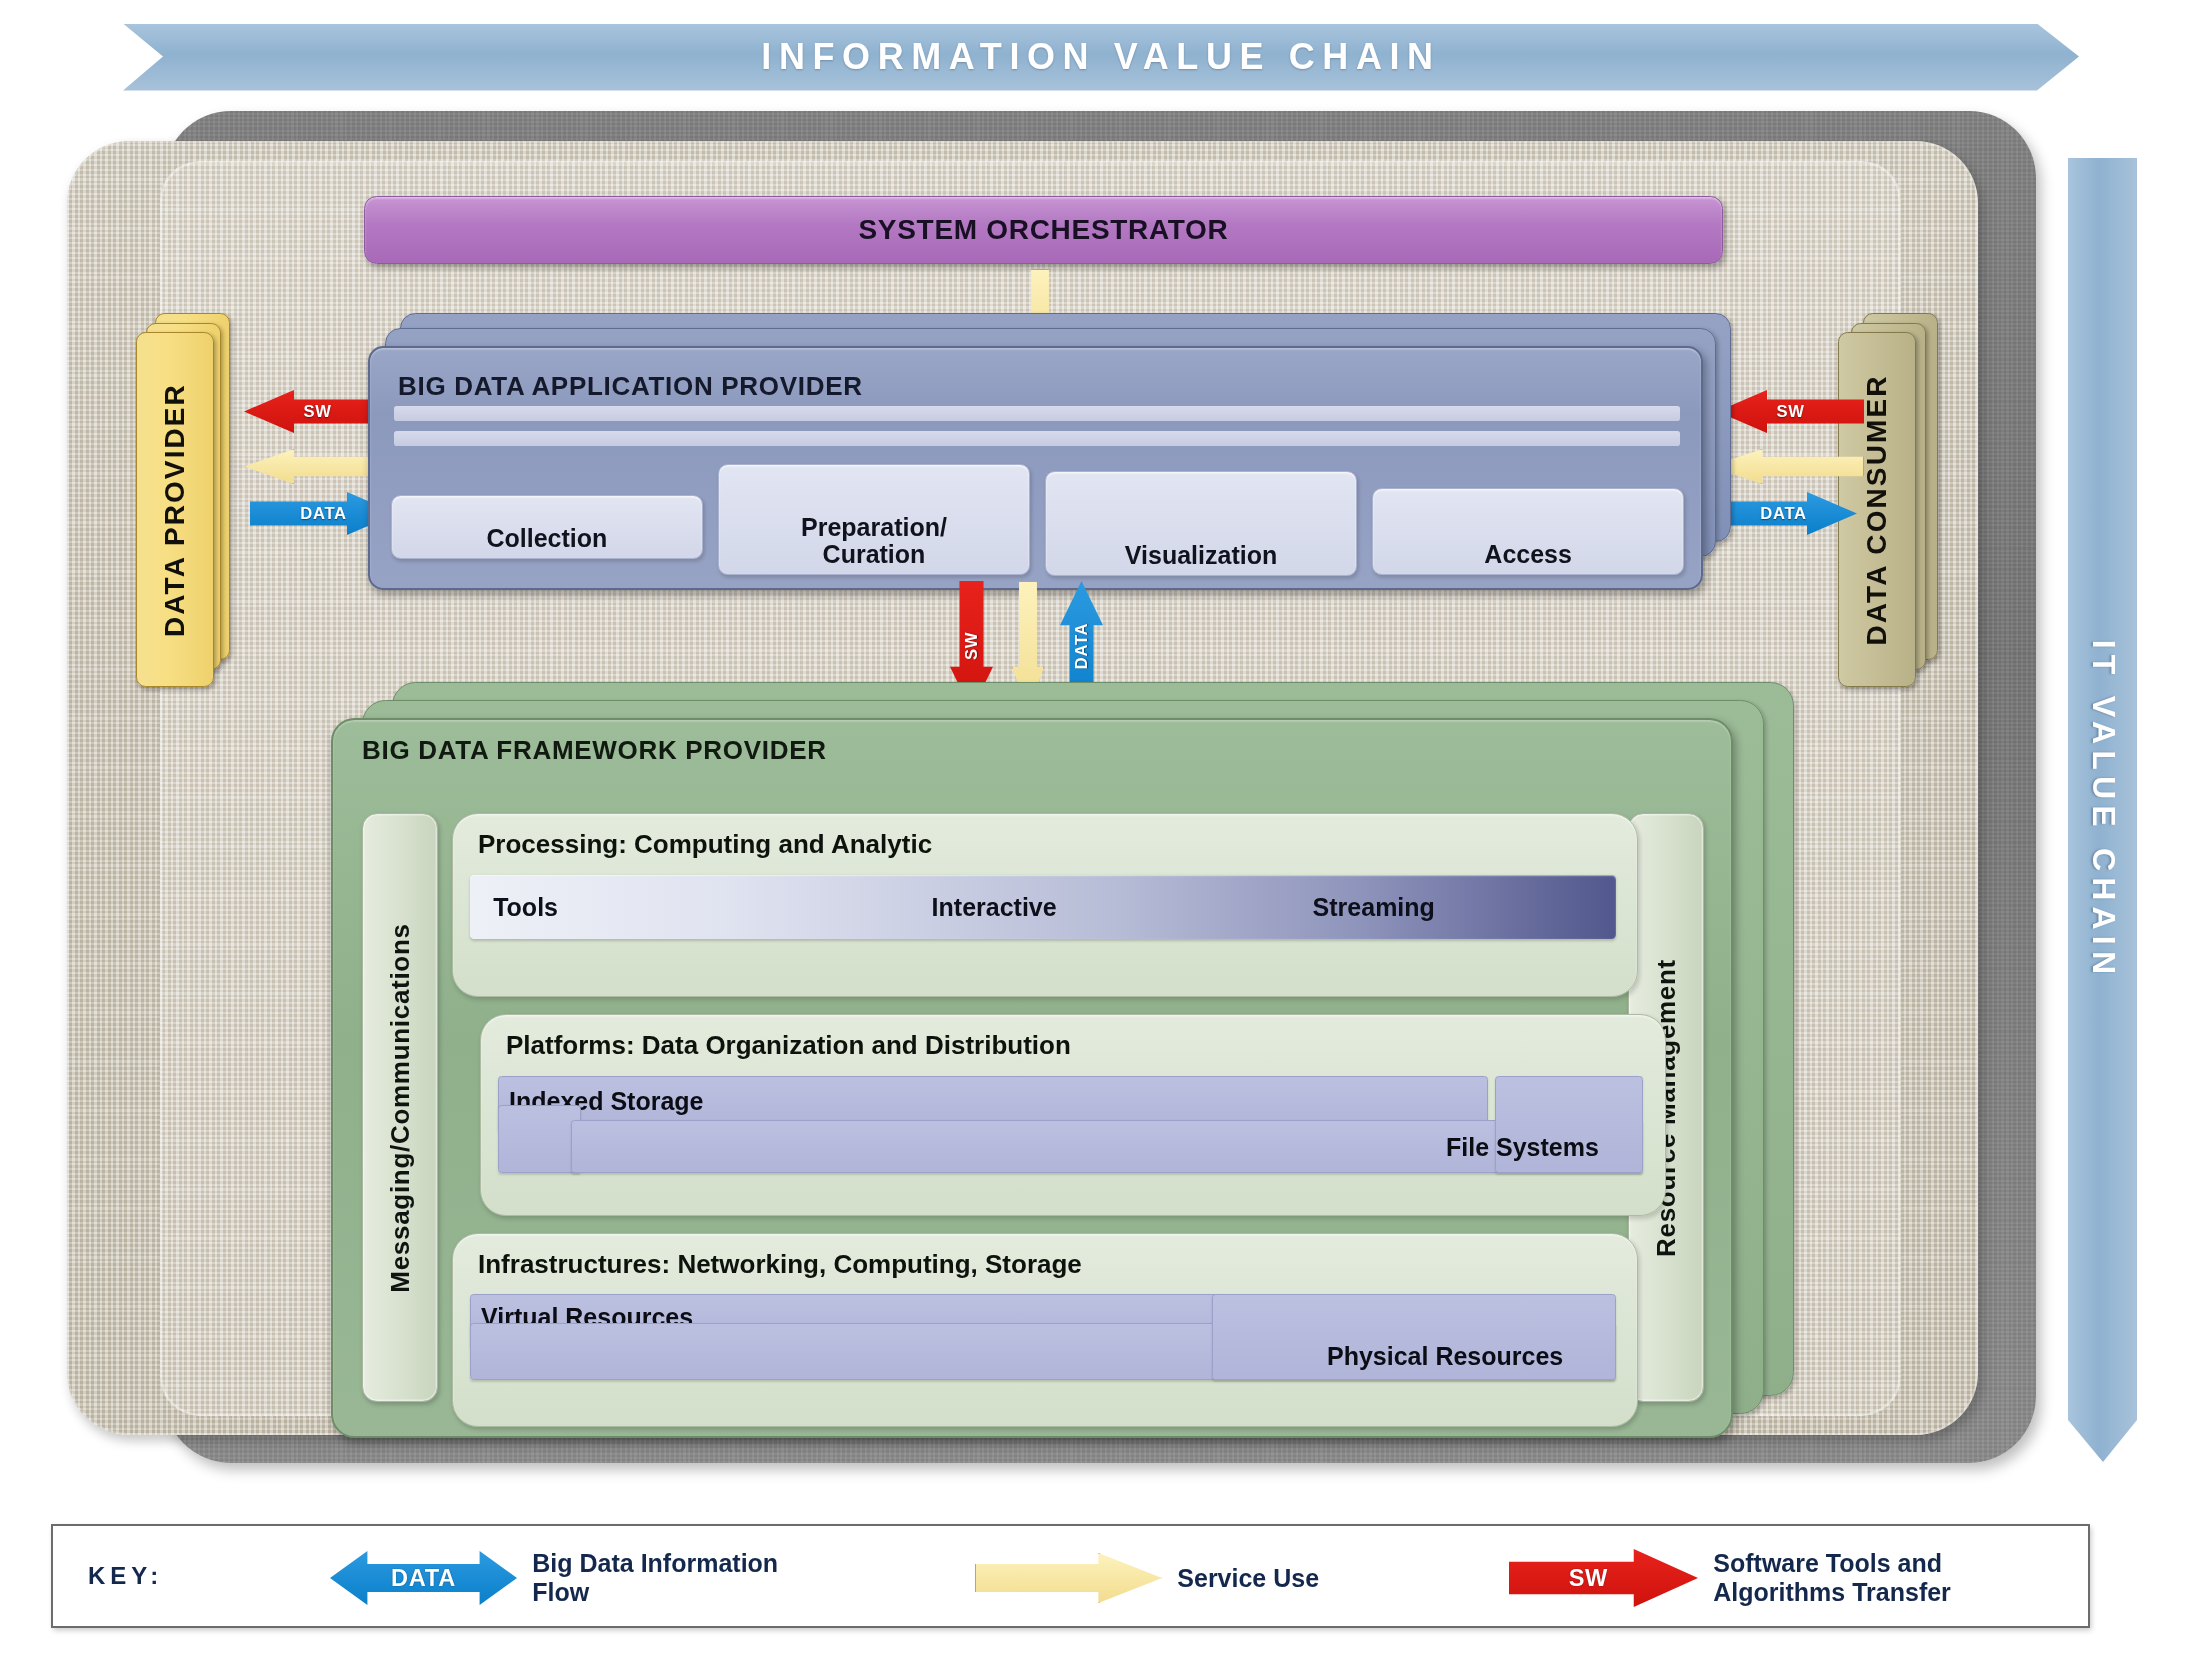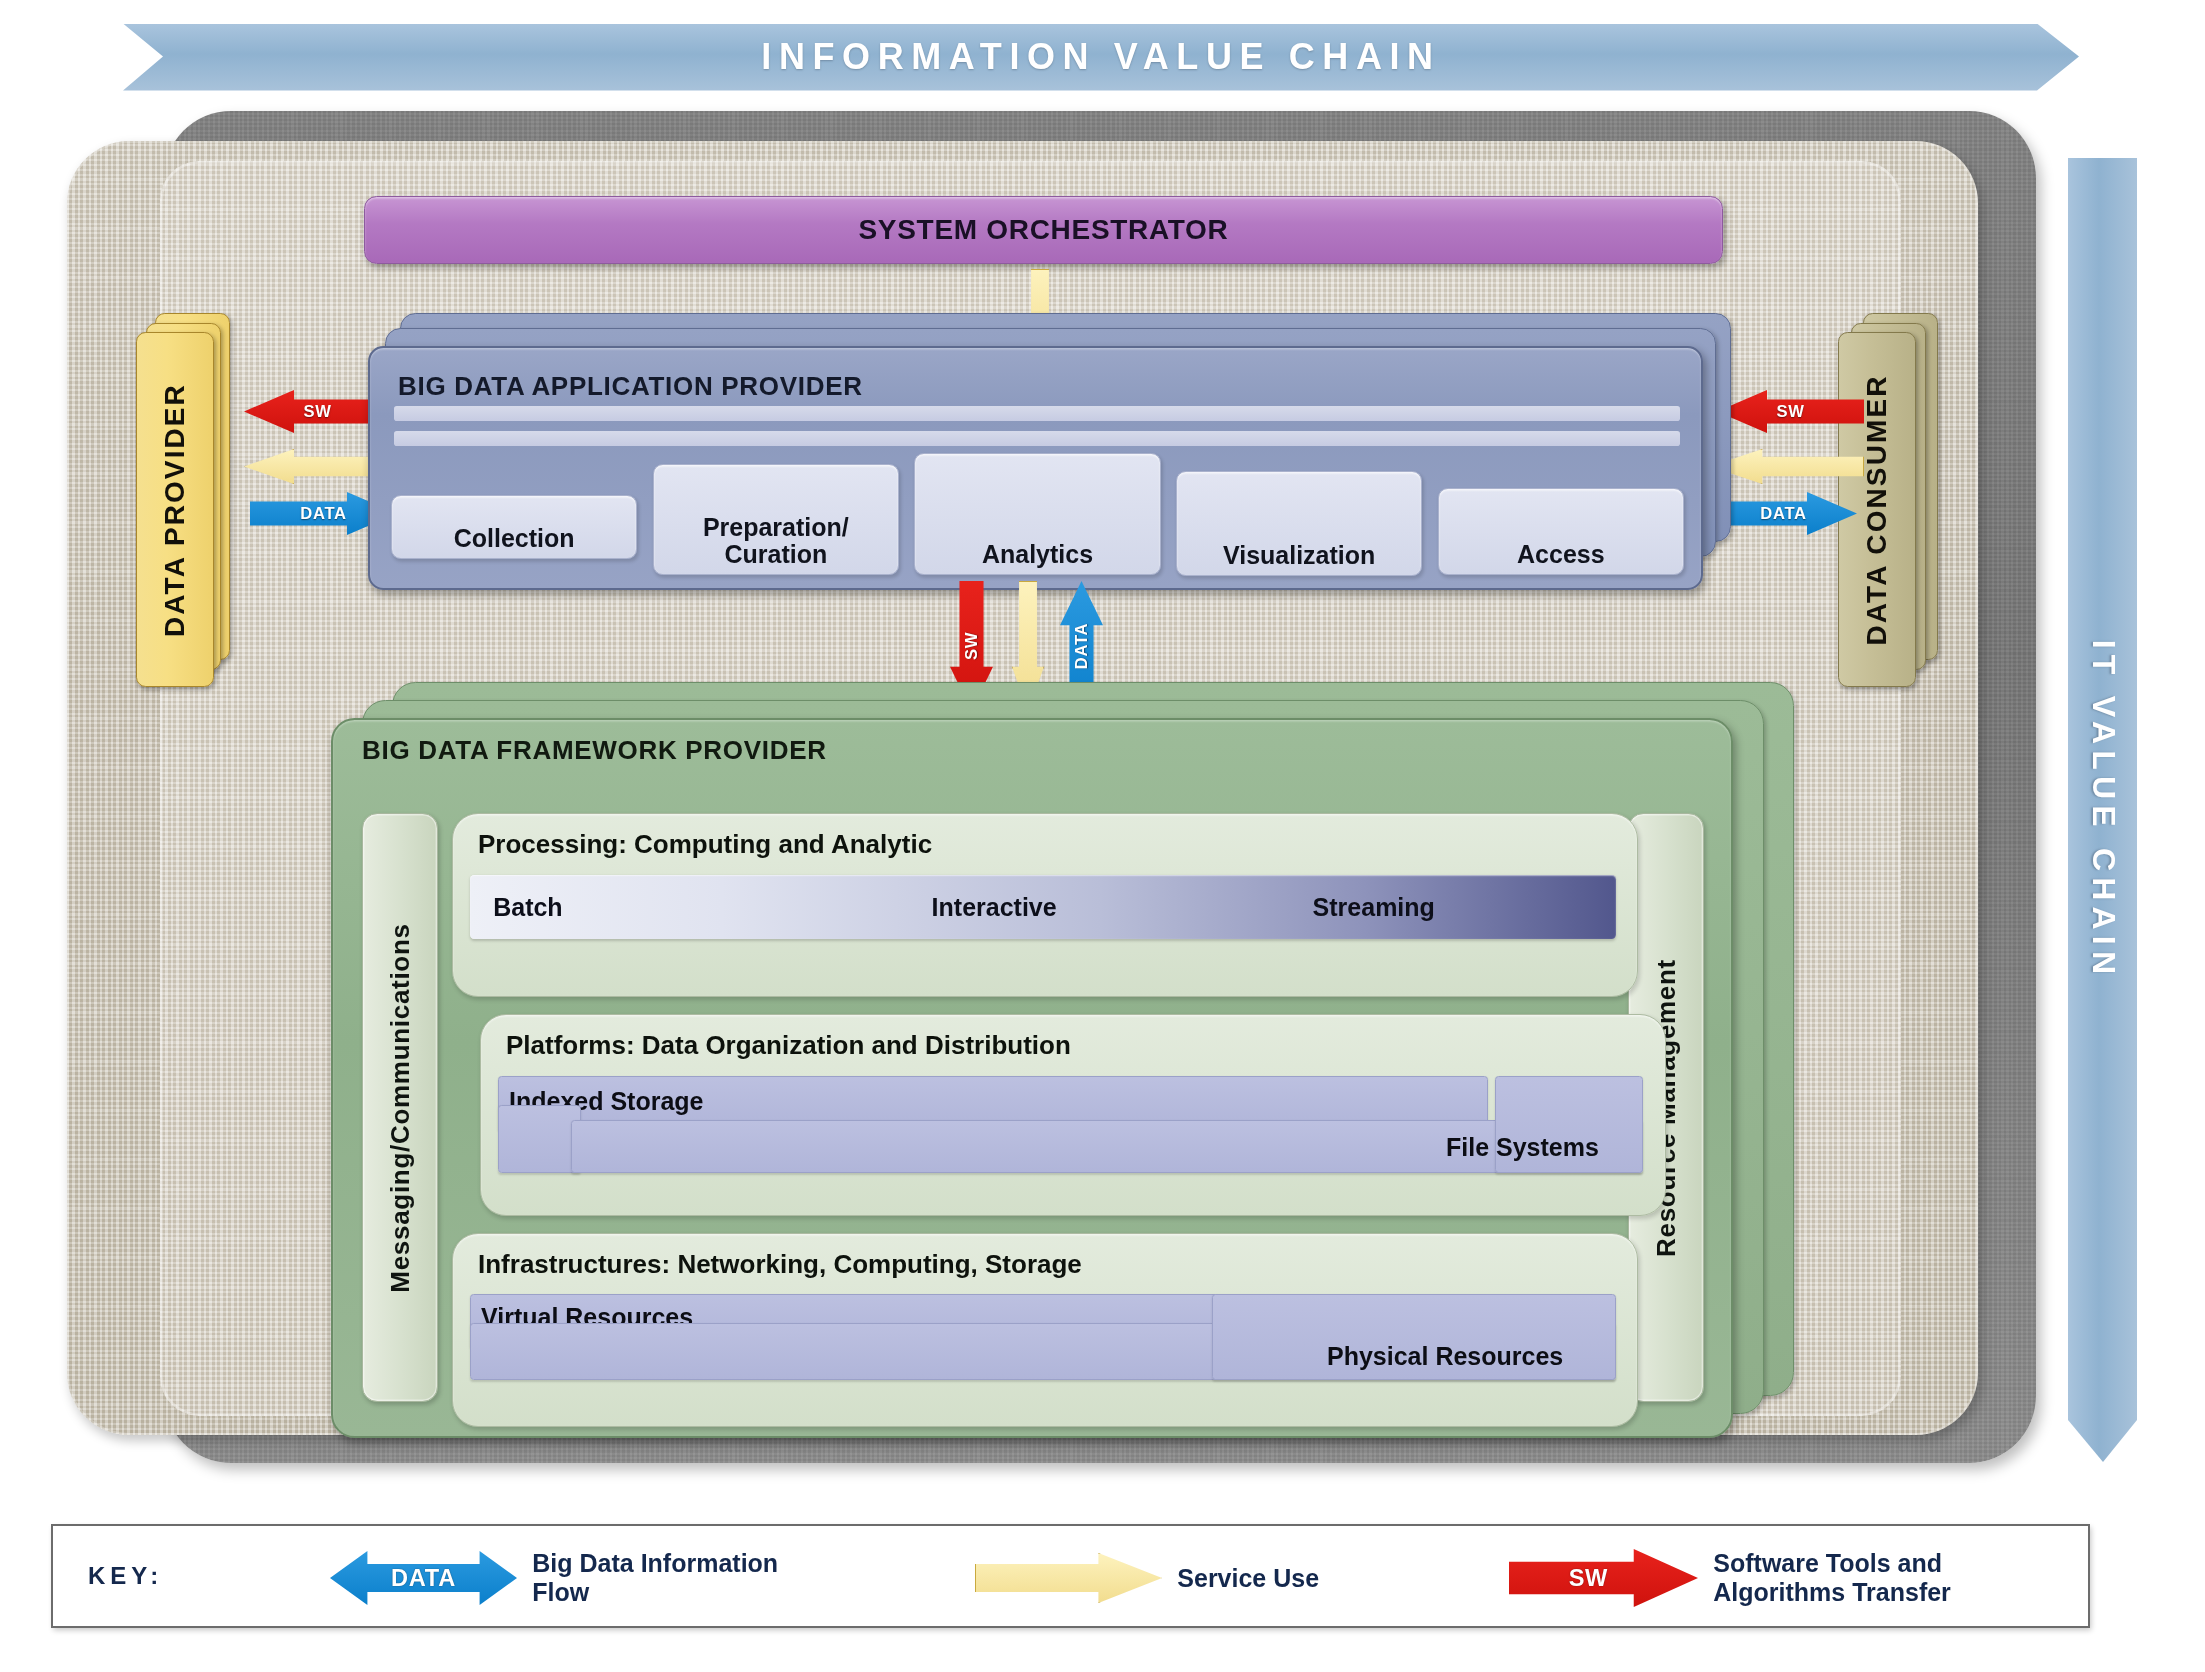--- a/index.html
+++ b/index.html
@@ -297,23 +297,20 @@
       <div class="bdap-strip s2"></div>
 
       <div class="bdap-cells">
         <div class="bdap-cell c1">
           <span>Collection</span>
         </div>
         <div class="bdap-cell c2">
           <span style="white-space:pre-line">Preparation/
 Curation</span>
         </div>
-        <div class="bdap-cell c3">
-          <span>Analytics</span>
-        </div>
         <div class="bdap-cell c4">
           <span>Visualization</span>
         </div>
         <div class="bdap-cell c5">
           <span>Access</span>
         </div>
       </div>
     </div>
   </div>
 
@@ -336,21 +333,21 @@
         <span>Messaging/Communications</span>
       </div>
 
       <div class="side-pill" style="left:1295px;">
         <span>Resource Management</span>
       </div>
 
       <div class="fp-row" style="top:93px; height:184px;">
         <div class="rowtitle">Processing: Computing and Analytic</div>
         <div class="gradbar">
-          <b style="left:23.6px;">Batch</b>
+          <b style="left:23.6px;">Tools</b>
           <b style="left:462px;">Interactive</b>
           <b style="left:843px;">Streaming</b>
         </div>
       </div>
 
       <div class="fp-row" style="top:294px; height:202px;margin-left:28px;">
         <div class="rowtitle">Platforms: Data Organization and Distribution</div>
         <div class="ov-a" style="left:16.6px; top:61px; width:990px; height:55px;"></div>
         <div class="ov-lbl" style="left:28px; top:72px;">Indexed Storage</div>
         <div class="ov-b" style="left:16.6px; top:90px; width:83px; height:68px;"></div>

